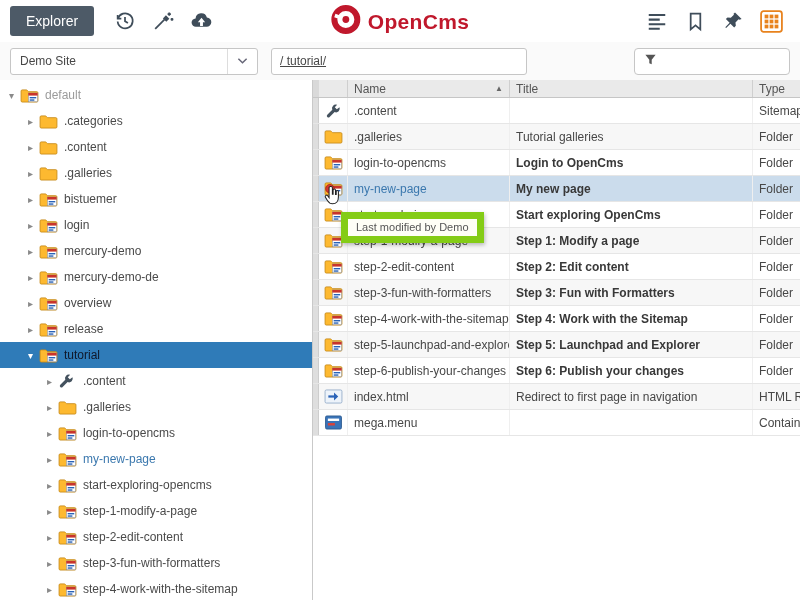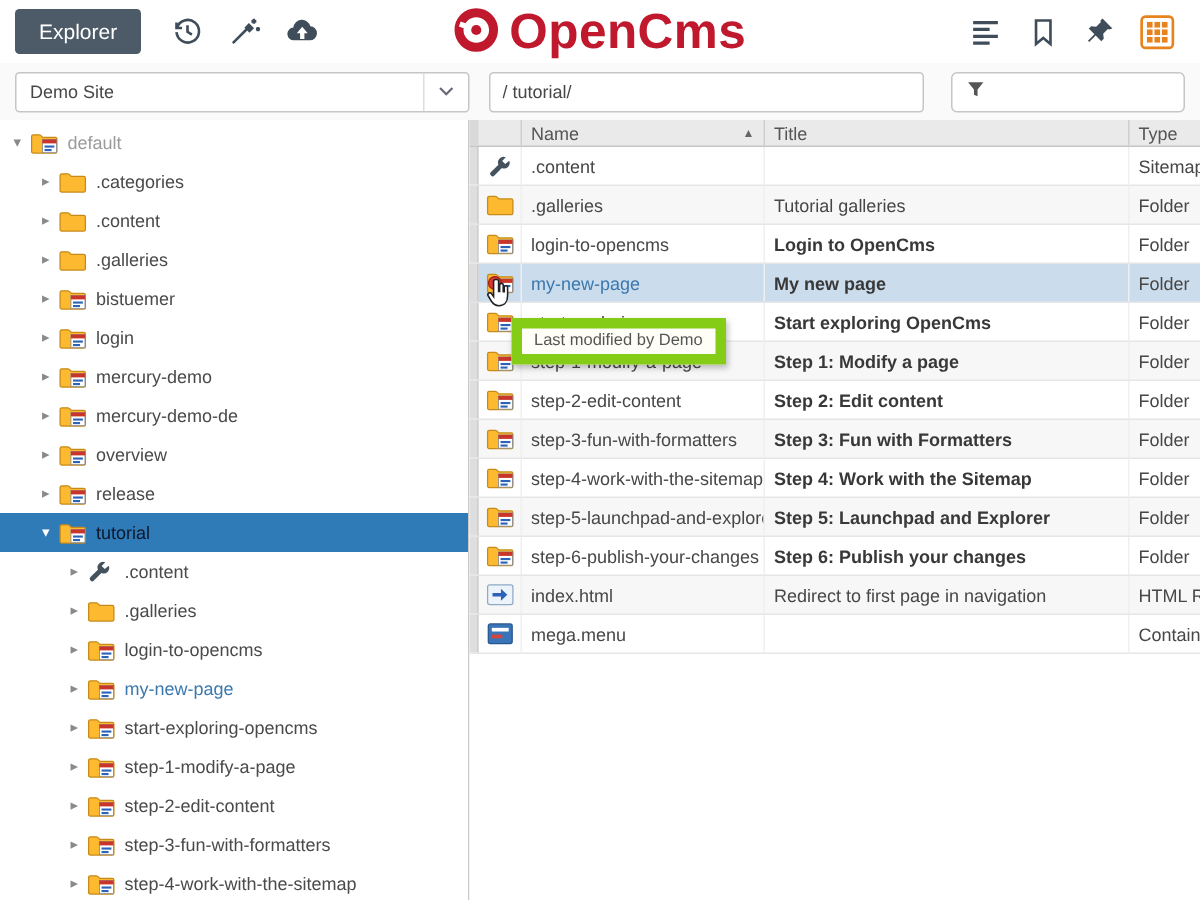--- a/index.html
+++ b/index.html
@@ -9,30 +9,30 @@
     background:#fff; font-family:"Liberation Sans","DejaVu Sans",sans-serif;
     font-size:12px; color:#474747;
   }
   
   .header { height:42px; display:flex; align-items:center; padding:16px 10px; background:#fff; position:relative; }
   .explorer-btn { background:#4D5A67; color:#fff; font-size:14px; line-height:1; padding:8px 16px;
     border:none; border-radius:3px; font-family:inherit; margin-right:12px; cursor:pointer; }
   .hicon { width:32px; height:32px; display:inline-flex; align-items:center; justify-content:center; margin:0 3px; cursor:pointer; }
   .hicon svg { display:block; }
   .logo { position:absolute; left:50%; top:50%; transform:translate(-50%,-50%); display:flex; align-items:center; gap:7px; }
-  .logo-text { color:#C0182C; font-size:33px; font-weight:bold; letter-spacing:.3px; }
+  .logo-text { color:#C0182C; font-size:21px; font-weight:bold; letter-spacing:.3px; }
   .right-icons { margin-left:auto; display:flex; align-items:center; }
   
   .toolbar { height:38px; display:flex; align-items:center; padding:0 10px; background:#fafafa; }
-  .site-select { width:303px; height:27px; border:1px solid #c6c6c6; border-radius:3px; background:#fff;
+  .site-select { width:248px; height:27px; border:1px solid #c6c6c6; border-radius:3px; background:#fff;
     display:flex; align-items:center; cursor:pointer; }
   .site-label { flex:1; padding-left:9px; }
   .chev { width:30px; height:100%; display:flex; align-items:center; justify-content:center; border-left:1px solid #ddd; }
-  .path-input { width:290px; height:27px; border:1px solid #c6c6c6; border-radius:3px; padding:0 8px;
-    font:inherit; color:#474747; margin-left:13px; background:#fff; outline:none; }
+  .path-input { width:256px; height:27px; border:1px solid #c6c6c6; border-radius:3px; padding:0 8px;
+    font:inherit; color:#474747; margin-left:13px; background:#fff; outline:none;text-decoration:underline; }
   .filter-box { margin-left:auto; width:156px; height:27px; border:1px solid #c6c6c6; border-radius:4px;
     background:#fff; display:flex; align-items:center; padding-left:9px; gap:6px; }
   .filter-input { border:none; outline:none; flex:1; font:inherit; color:#474747; min-width:0; background:transparent; }
   .filter-input::placeholder { color:#555; }
   
   .main { display:flex; height:520px; }
   .tree { width:313px; flex:none; border-right:1px solid #c9c9c9; padding-top:2px; overflow:hidden; background:#fff; }
   .tree-item { height:26px; display:flex; align-items:center; cursor:pointer; white-space:nowrap; }
   .arrow { width:15px; flex:none; text-align:center; font-size:10px; color:#8a8a8a; }
   .ticon { width:20px; flex:none; display:flex; margin:0 5px 0 1px; }

